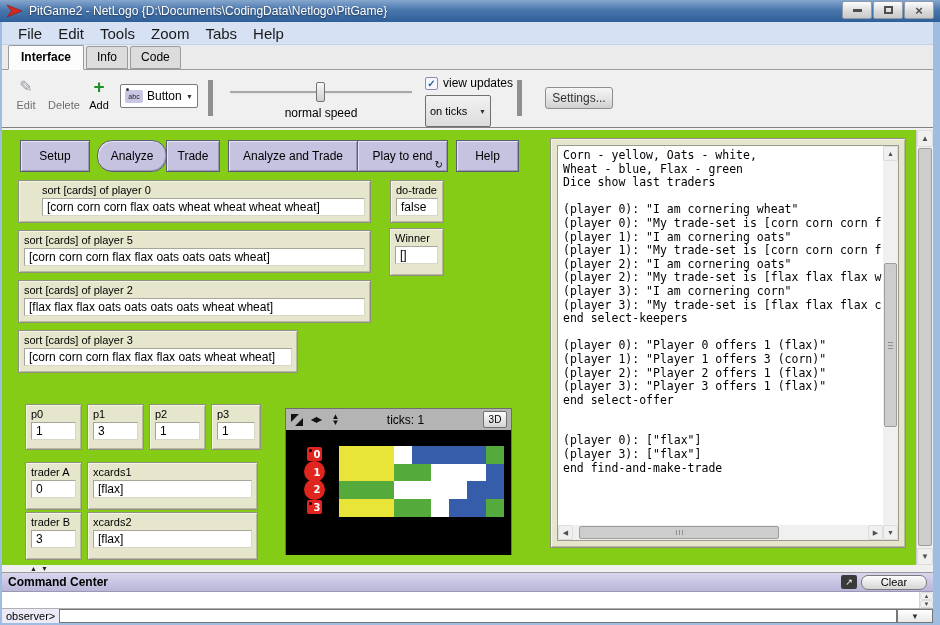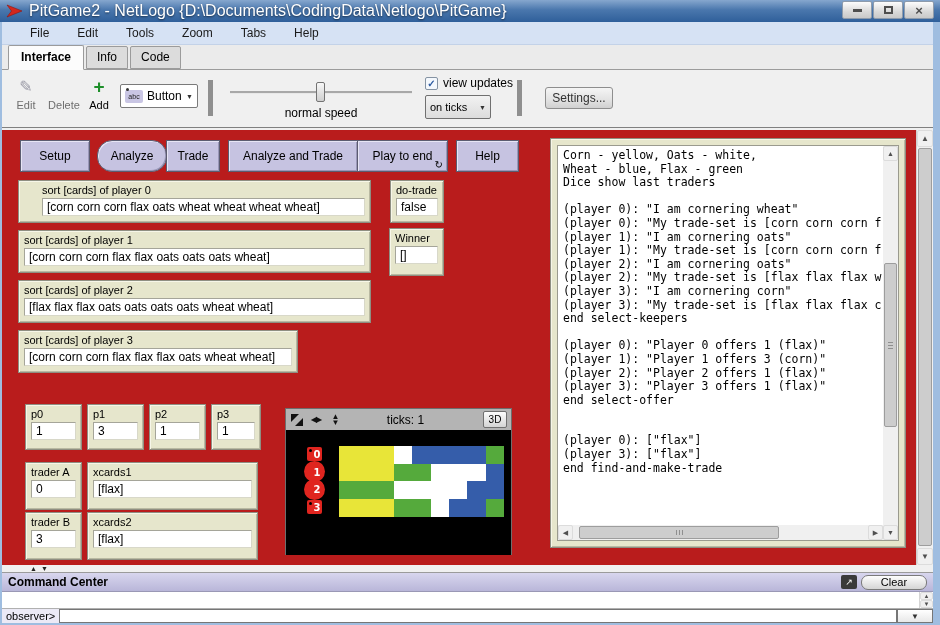--- a/index.html
+++ b/index.html
@@ -4,34 +4,34 @@
 <style>
   * { box-sizing: border-box; margin: 0; padding: 0; }
   html,body { width:940px; height:625px; overflow:hidden; font-family:"Liberation Sans",sans-serif; }
   .window { position:relative; width:940px; height:625px; background:#9fbde0; }
 
   
   .titlebar { position:absolute; left:0; top:0; width:940px; height:22px;
     background:linear-gradient(180deg,#86a7ce 0%,#4a77ad 45%,#2f5f9a 100%);
     display:flex; align-items:center; padding:0 6px; }
   .app-icon { width:17px; height:16px; margin-right:6px; flex:0 0 auto; }
-  .title-text { color:#fff; font-size:16px; text-shadow:0 1px 2px rgba(0,0,0,.55); white-space:nowrap; }
+  .title-text { color:#fff; font-size:12px; text-shadow:0 1px 2px rgba(0,0,0,.55); white-space:nowrap; }
   .win-controls { margin-left:auto; display:flex; gap:1px; align-items:flex-start; height:22px; padding-top:1px; }
   .win-btn { width:30px; height:18px; background:linear-gradient(180deg,#fdfdfd,#d9d9d9 60%,#c9c9c9);
     border:1px solid #8e9bab; border-radius:2px; display:flex; align-items:center; justify-content:center; }
   .glyph-min { width:9px; height:3px; background:#4e4e4e; }
   .glyph-max { width:9px; height:8px; border:2px solid #4e4e4e; }
   .glyph-close { font-size:13px; font-weight:bold; color:#4e4e4e; line-height:1; }
 
   
   .window-body { position:absolute; left:2px; top:22px; width:931px; height:601px; background:#f0f0f0; }
 
   .menubar { position:absolute; left:0; top:0; width:100%; height:23px; background:#d6e2f4;
     display:flex; align-items:center; padding-left:8px; border-bottom:1px solid #c3d2e8; }
-  .menu-item { font-size:12px; color:#1a1a1a; padding:3px 8px;margin-left:12px; }
+  .menu-item { font-size:15px; color:#1a1a1a; padding:3px 8px; }
 
   .tabrow { position:absolute; left:0; top:23px; width:100%; height:25px; background:#ebebeb;
     border-bottom:1px solid #9b9b9b; display:flex; align-items:flex-end; padding-left:6px; }
   .tab { font-size:12px; border:1px solid #9b9b9b; background:#dcdcdc; padding:3px 10px 4px;
     margin-right:2px; border-radius:2px 2px 0 0; position:relative; }
   .tab.active { background:#fcfcfc; font-weight:bold; padding:4px 12px 5px; margin-bottom:-1px;
     border-bottom:1px solid #fcfcfc; }
 
   
   .toolbar { position:absolute; left:0; top:48px; width:100%; height:58px; background:#f0f0f0;
@@ -58,29 +58,29 @@
   .speed-track::before { content:""; position:absolute; left:0; right:0; top:9px; height:2px;
     background:#a8a8a8; border-bottom:1px solid #e8e8e8; }
   .speed-thumb { position:absolute; left:47%; top:0; width:9px; height:20px;
     background:linear-gradient(180deg,#f8f8f8,#cfcfcf); border:1px solid #737373; border-radius:2px; }
   .speed-label { text-align:center; font-size:12px; color:#000; margin-top:4px; }
   .updates-widget { position:absolute; left:423px; top:6px; }
   .chk-row { display:flex; align-items:center; gap:5px; }
   .checkbox { width:13px; height:13px; background:#f4f8fd; border:1px solid #8593a3; border-radius:2px;
     display:flex; align-items:center; justify-content:center; font-size:10px; font-weight:bold; color:#2c5aa0; }
   .chk-label { font-size:12px; }
-  .combo { margin-top:5px; width:66px; height:24px; background:linear-gradient(180deg,#f2f2f2,#dcdcdc);
+  .combo { margin-top:5px; width:66px; height:32px; background:linear-gradient(180deg,#f2f2f2,#dcdcdc);
     border:1px solid #707070; border-radius:2px; display:flex; align-items:center; padding:0 4px; font-size:11px; }
   .settings-btn { position:absolute; left:543px; top:17px; width:68px; height:22px;
     background:linear-gradient(180deg,#f5f5f5,#e2e2e2 60%,#d0d0d0); border:1px solid #8e8e8e;
     border-radius:3px; font-size:12px; color:#333; display:flex; align-items:center; justify-content:center; }
 
   
   .main-row { position:absolute; left:0; top:108px; width:100%; height:435px; display:flex; }
-  .canvas { position:relative; flex:1; background:#b91c1c; overflow:hidden; }
+  .canvas { position:relative; flex:1; background:#84cc16; overflow:hidden; }
 
   .nl-button { position:absolute; background:#c6c3e1; border:1px solid #5c5c70;
     box-shadow:inset 1px 1px 0 #e7e5f5, inset -1px -1px 0 #9a97b8;
     font-size:12px; color:#000; display:flex; align-items:center; justify-content:center; }
   .forever-glyph { position:absolute; right:4px; bottom:1px; font-size:10px; }
 
   .monitor { position:absolute; background:#e6e6cc; border:1px solid #8f8f82;
     box-shadow:inset 1px 1px 0 #f6f6e8, inset -1px -1px 0 #b9b9a2; padding:3px 5px; overflow:hidden; }
   .mlabel { font-size:11px; color:#000; white-space:nowrap; overflow:hidden; margin-bottom:2px; }
   .mvalue { background:#fff; border:1px solid #a5a599; border-right-color:#d8d8c9; border-bottom-color:#d8d8c9;
@@ -261,21 +261,21 @@
 
         <div class="monitor" style="left:16px; top:50px; width:353px; height:43px;padding-left:23px;">
           <div class="mlabel">sort [cards] of player 0</div>
           <div class="mvalue">[corn corn corn flax oats wheat wheat wheat wheat]</div>
         </div>
         <div class="monitor" style="left:388px; top:50px; width:54px; height:43px;">
           <div class="mlabel">do-trade</div>
           <div class="mvalue">false</div>
         </div>
         <div class="monitor" style="left:16px; top:100px; width:353px; height:43px;">
-          <div class="mlabel">sort [cards] of player 1</div>
+          <div class="mlabel">sort [cards] of player 5</div>
           <div class="mvalue">[corn corn corn flax flax oats oats oats wheat]</div>
         </div>
         <div class="monitor" style="left:387px; top:98px; width:55px; height:48px;">
           <div class="mlabel">Winner</div>
           <div class="mvalue">[]</div>
         </div>
         <div class="monitor" style="left:16px; top:150px; width:353px; height:43px;">
           <div class="mlabel">sort [cards] of player 2</div>
           <div class="mvalue">[flax flax flax oats oats oats oats wheat wheat]</div>
         </div>

